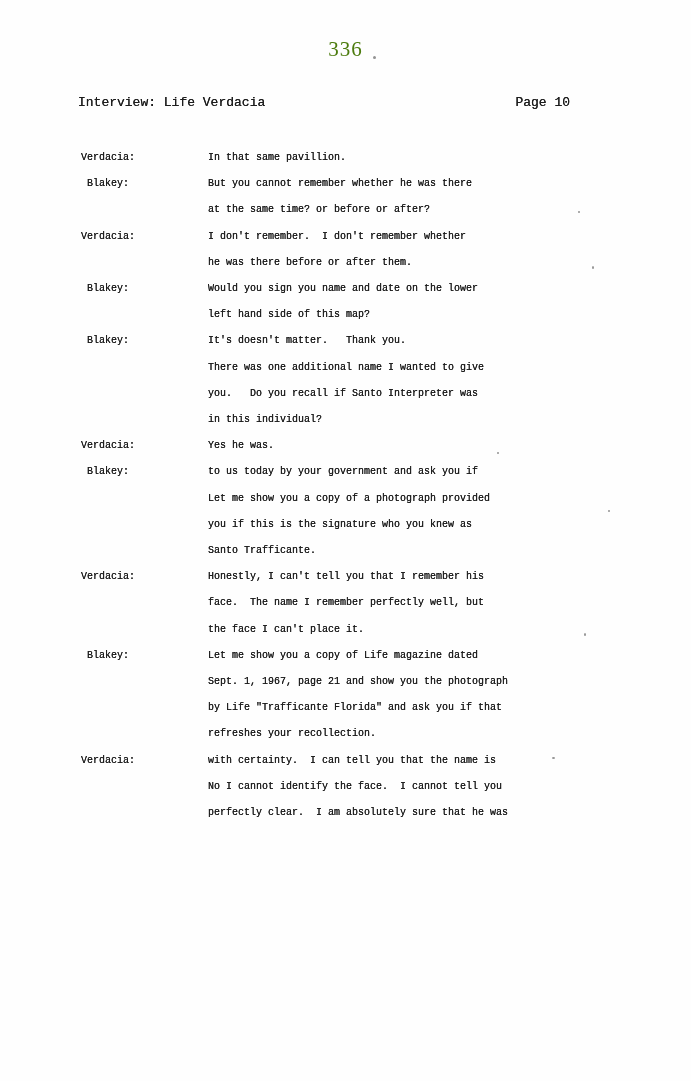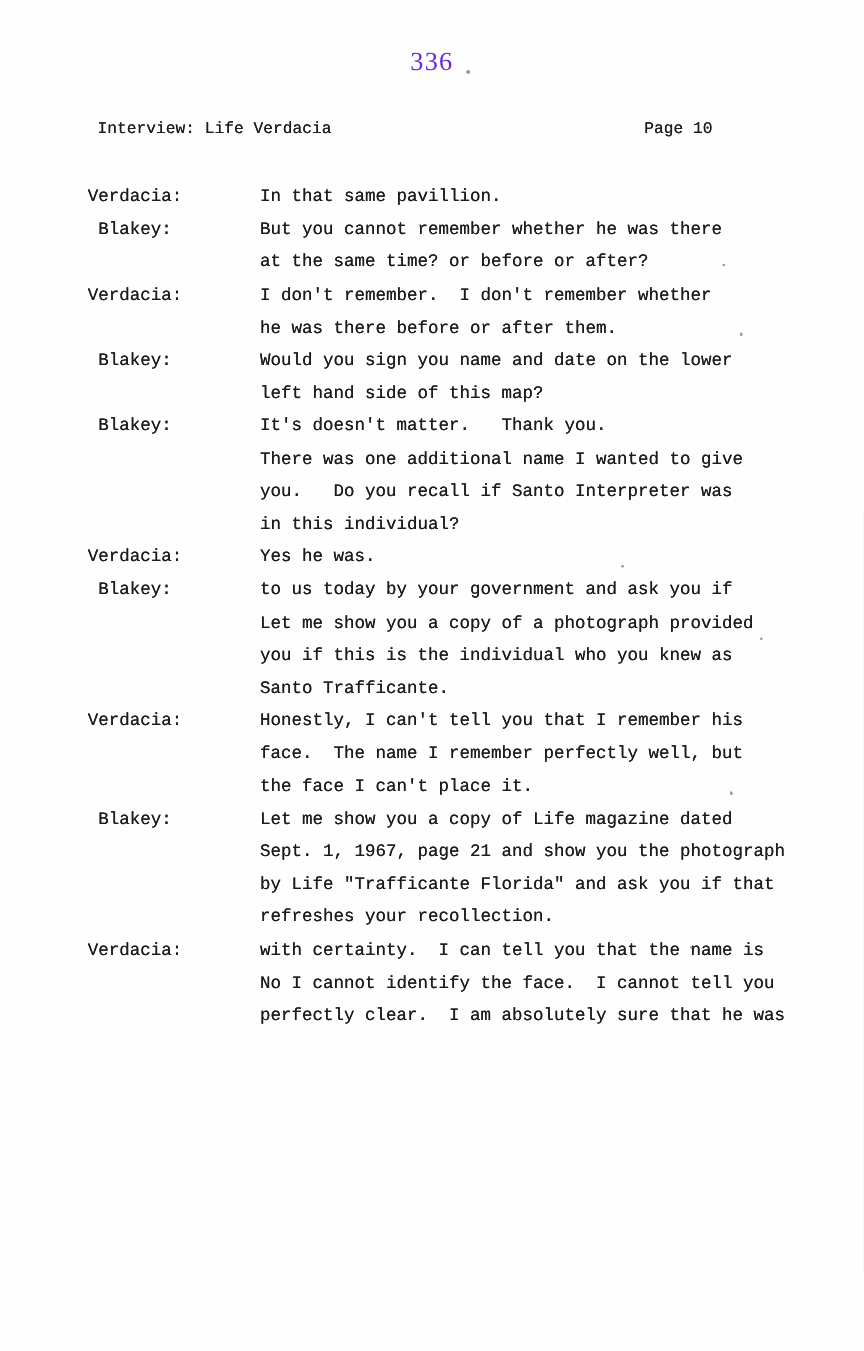--- a/index.html
+++ b/index.html
@@ -20,41 +20,41 @@
   
   .page-number-top {
     position: absolute;
     top: 37px;
     left: 0;
     right: 0;
     text-align: center;
     font-family: "Liberation Serif", "DejaVu Serif", serif;
     font-size: 21px;
     letter-spacing: 1px;
-    color: #6d28d9;
+    color: #4d7c0f;
   }
   
   .doc-header {
     position: absolute;
     top: 95px;
     left: 78px;
     width: 492px;
     display: flex;
     justify-content: space-between;
     font-size: 13px;
     white-space: pre;
     text-shadow: 0 0 0.4px currentColor;
   }
   
   .transcript {
     position: absolute;
     top: 145px;
     left: 40px;
     width: 620px;
-    font-size: 14px;
+    font-size: 10px;
   }
   .dialogue-row {
     display: flex;
     align-items: flex-start;
   }
   .speaker-cell {
     flex: 0 0 136px;
     text-align: center;
     line-height: 26.2px;
     white-space: pre;
@@ -138,21 +138,21 @@
         <div class="speaker-cell">Verdacia:</div>
         <div class="lines-cell">
           <div class="dialogue-line">Yes he was.</div>
         </div>
       </div>
       <div class="dialogue-row">
         <div class="speaker-cell">Blakey:</div>
         <div class="lines-cell">
           <div class="dialogue-line">to us today by your government and ask you if</div>
           <div class="dialogue-line">Let me show you a copy of a photograph provided</div>
-          <div class="dialogue-line">you if this is the individual who you knew as</div>
+          <div class="dialogue-line">you if this is the signature who you knew as</div>
           <div class="dialogue-line">Santo Trafficante.</div>
         </div>
       </div>
       <div class="dialogue-row">
         <div class="speaker-cell">Verdacia:</div>
         <div class="lines-cell">
           <div class="dialogue-line">Honestly, I can't tell you that I remember his</div>
           <div class="dialogue-line">face.  The name I remember perfectly well, but</div>
           <div class="dialogue-line">the face I can't place it.</div>
         </div>

